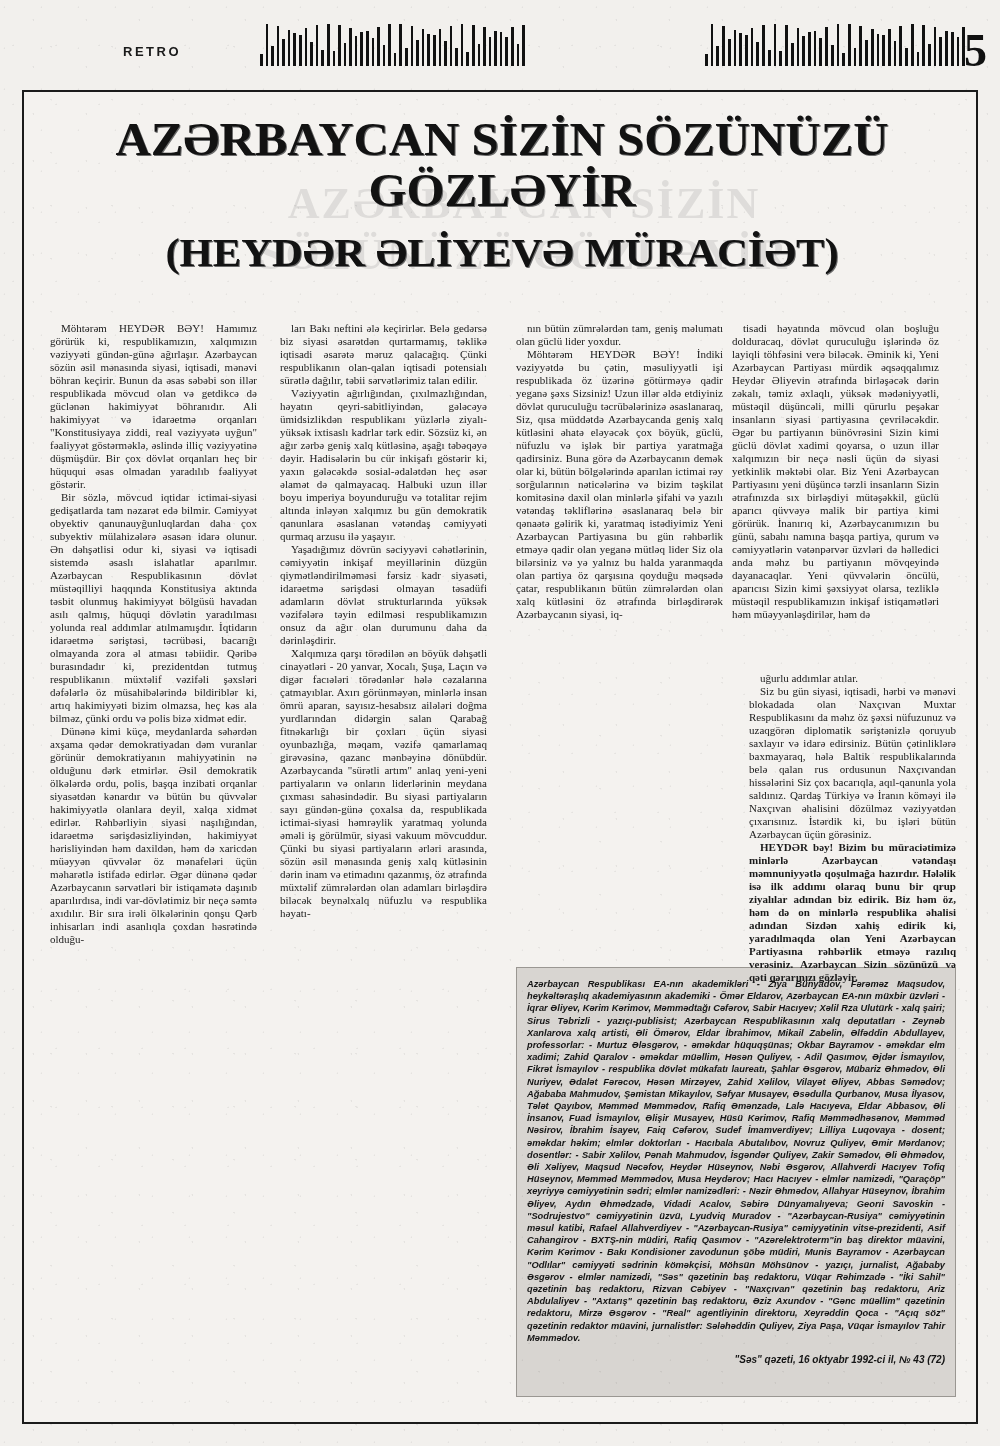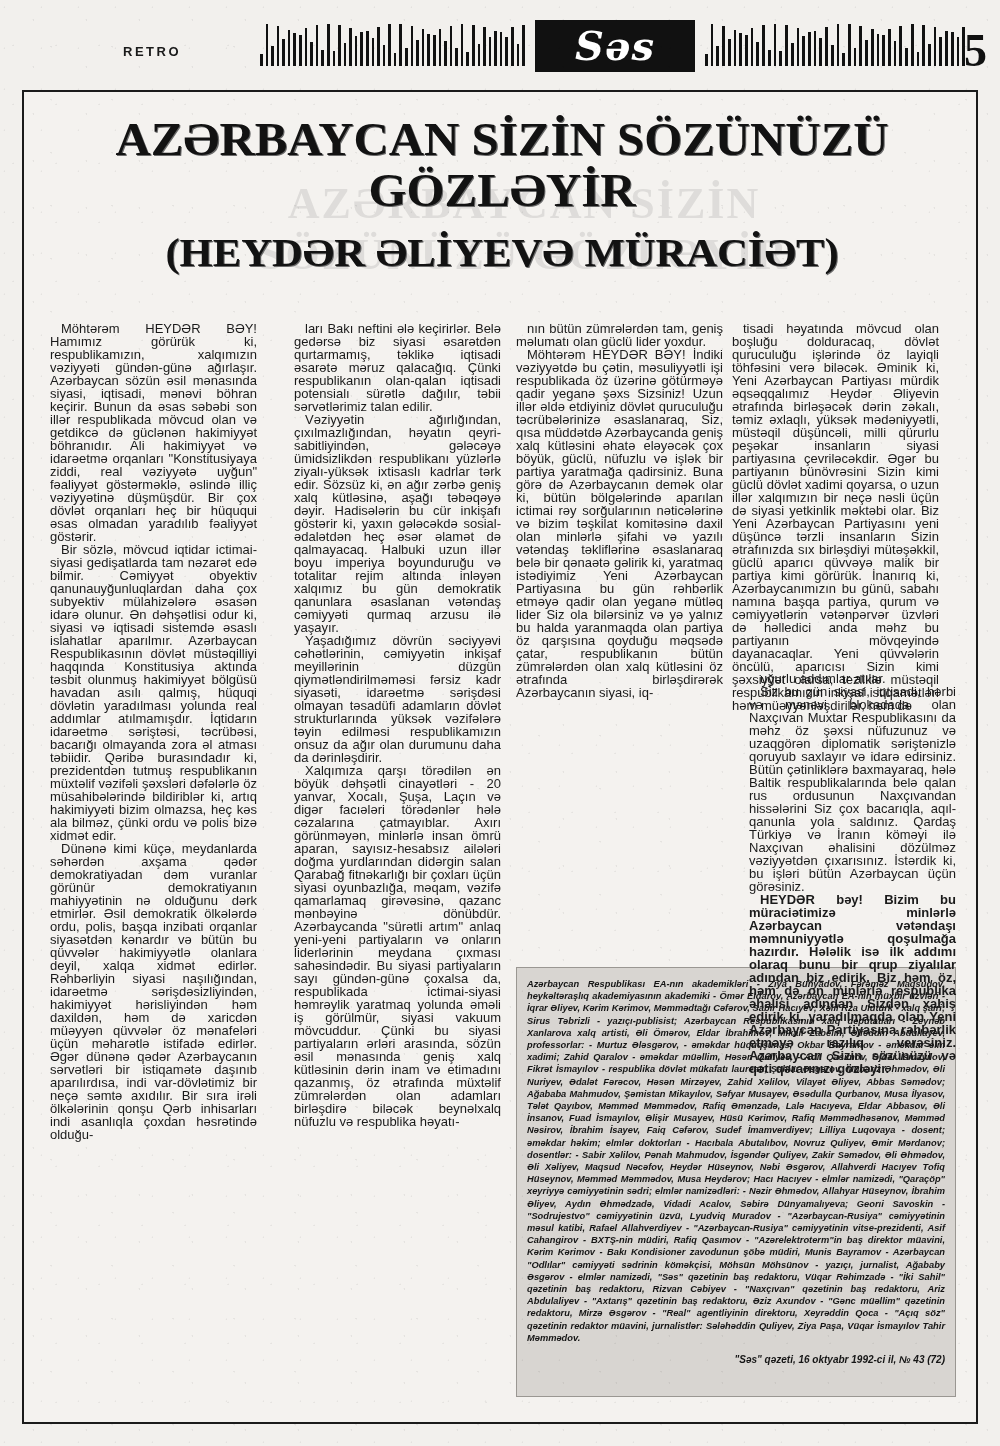--- a/index.html
+++ b/index.html
@@ -137,29 +137,29 @@
     position: absolute;
     left: 26px;
     top: 230px;
     width: 906px;
     height: 1075px;
   }
   .col {
     position: absolute;
     top: 0;
     width: 207px;
-    font-family: Liberation Sans, sans-serif;
-    font-size: 13px;
+    font-family: Liberation Serif, serif;
+    font-size: 11px;
     line-height: 13.0px;
     text-align: justify;
     color: #1a1a1a;
     hyphens: auto;
   }
   .col.c1 { left: 0px; }
-  .col.c2 { left: 244px; }
+  .col.c2 { left: 230px; }
   .col.c3 { left: 466px; }
   .col.c4 { left: 682px; }
   .col p { margin: 0 0 0 0; text-indent: 11px; }
   .col p.first { text-indent: 11px; }
   .col.c3 { height: 640px; overflow: hidden; }
   .col.c4 { height: 630px; overflow: hidden; }
 
   
   .signatories {
     position: absolute;
@@ -252,21 +252,20 @@
         <i style="height: 22px;"></i>
         <i style="height: 39px;"></i>
         <i style="height: 29px;"></i>
         <i style="height: 35px;"></i>
         <i style="height: 34px;"></i>
         <i style="height: 29px;"></i>
         <i style="height: 39px;"></i>
         <i style="height: 22px;"></i>
         <i style="height: 41px;"></i>
       </div>
-    <div class="ses-logo">Səs</div>
     <div class="barcode right" id="bc-right">
         <i style="height: 12px;"></i>
         <i style="height: 42px;"></i>
         <i style="height: 20px;"></i>
         <i style="height: 40px;"></i>
         <i style="height: 27px;"></i>
         <i style="height: 36px;"></i>
         <i style="height: 33px;"></i>
         <i style="height: 31px;"></i>
         <i style="height: 38px;"></i>

